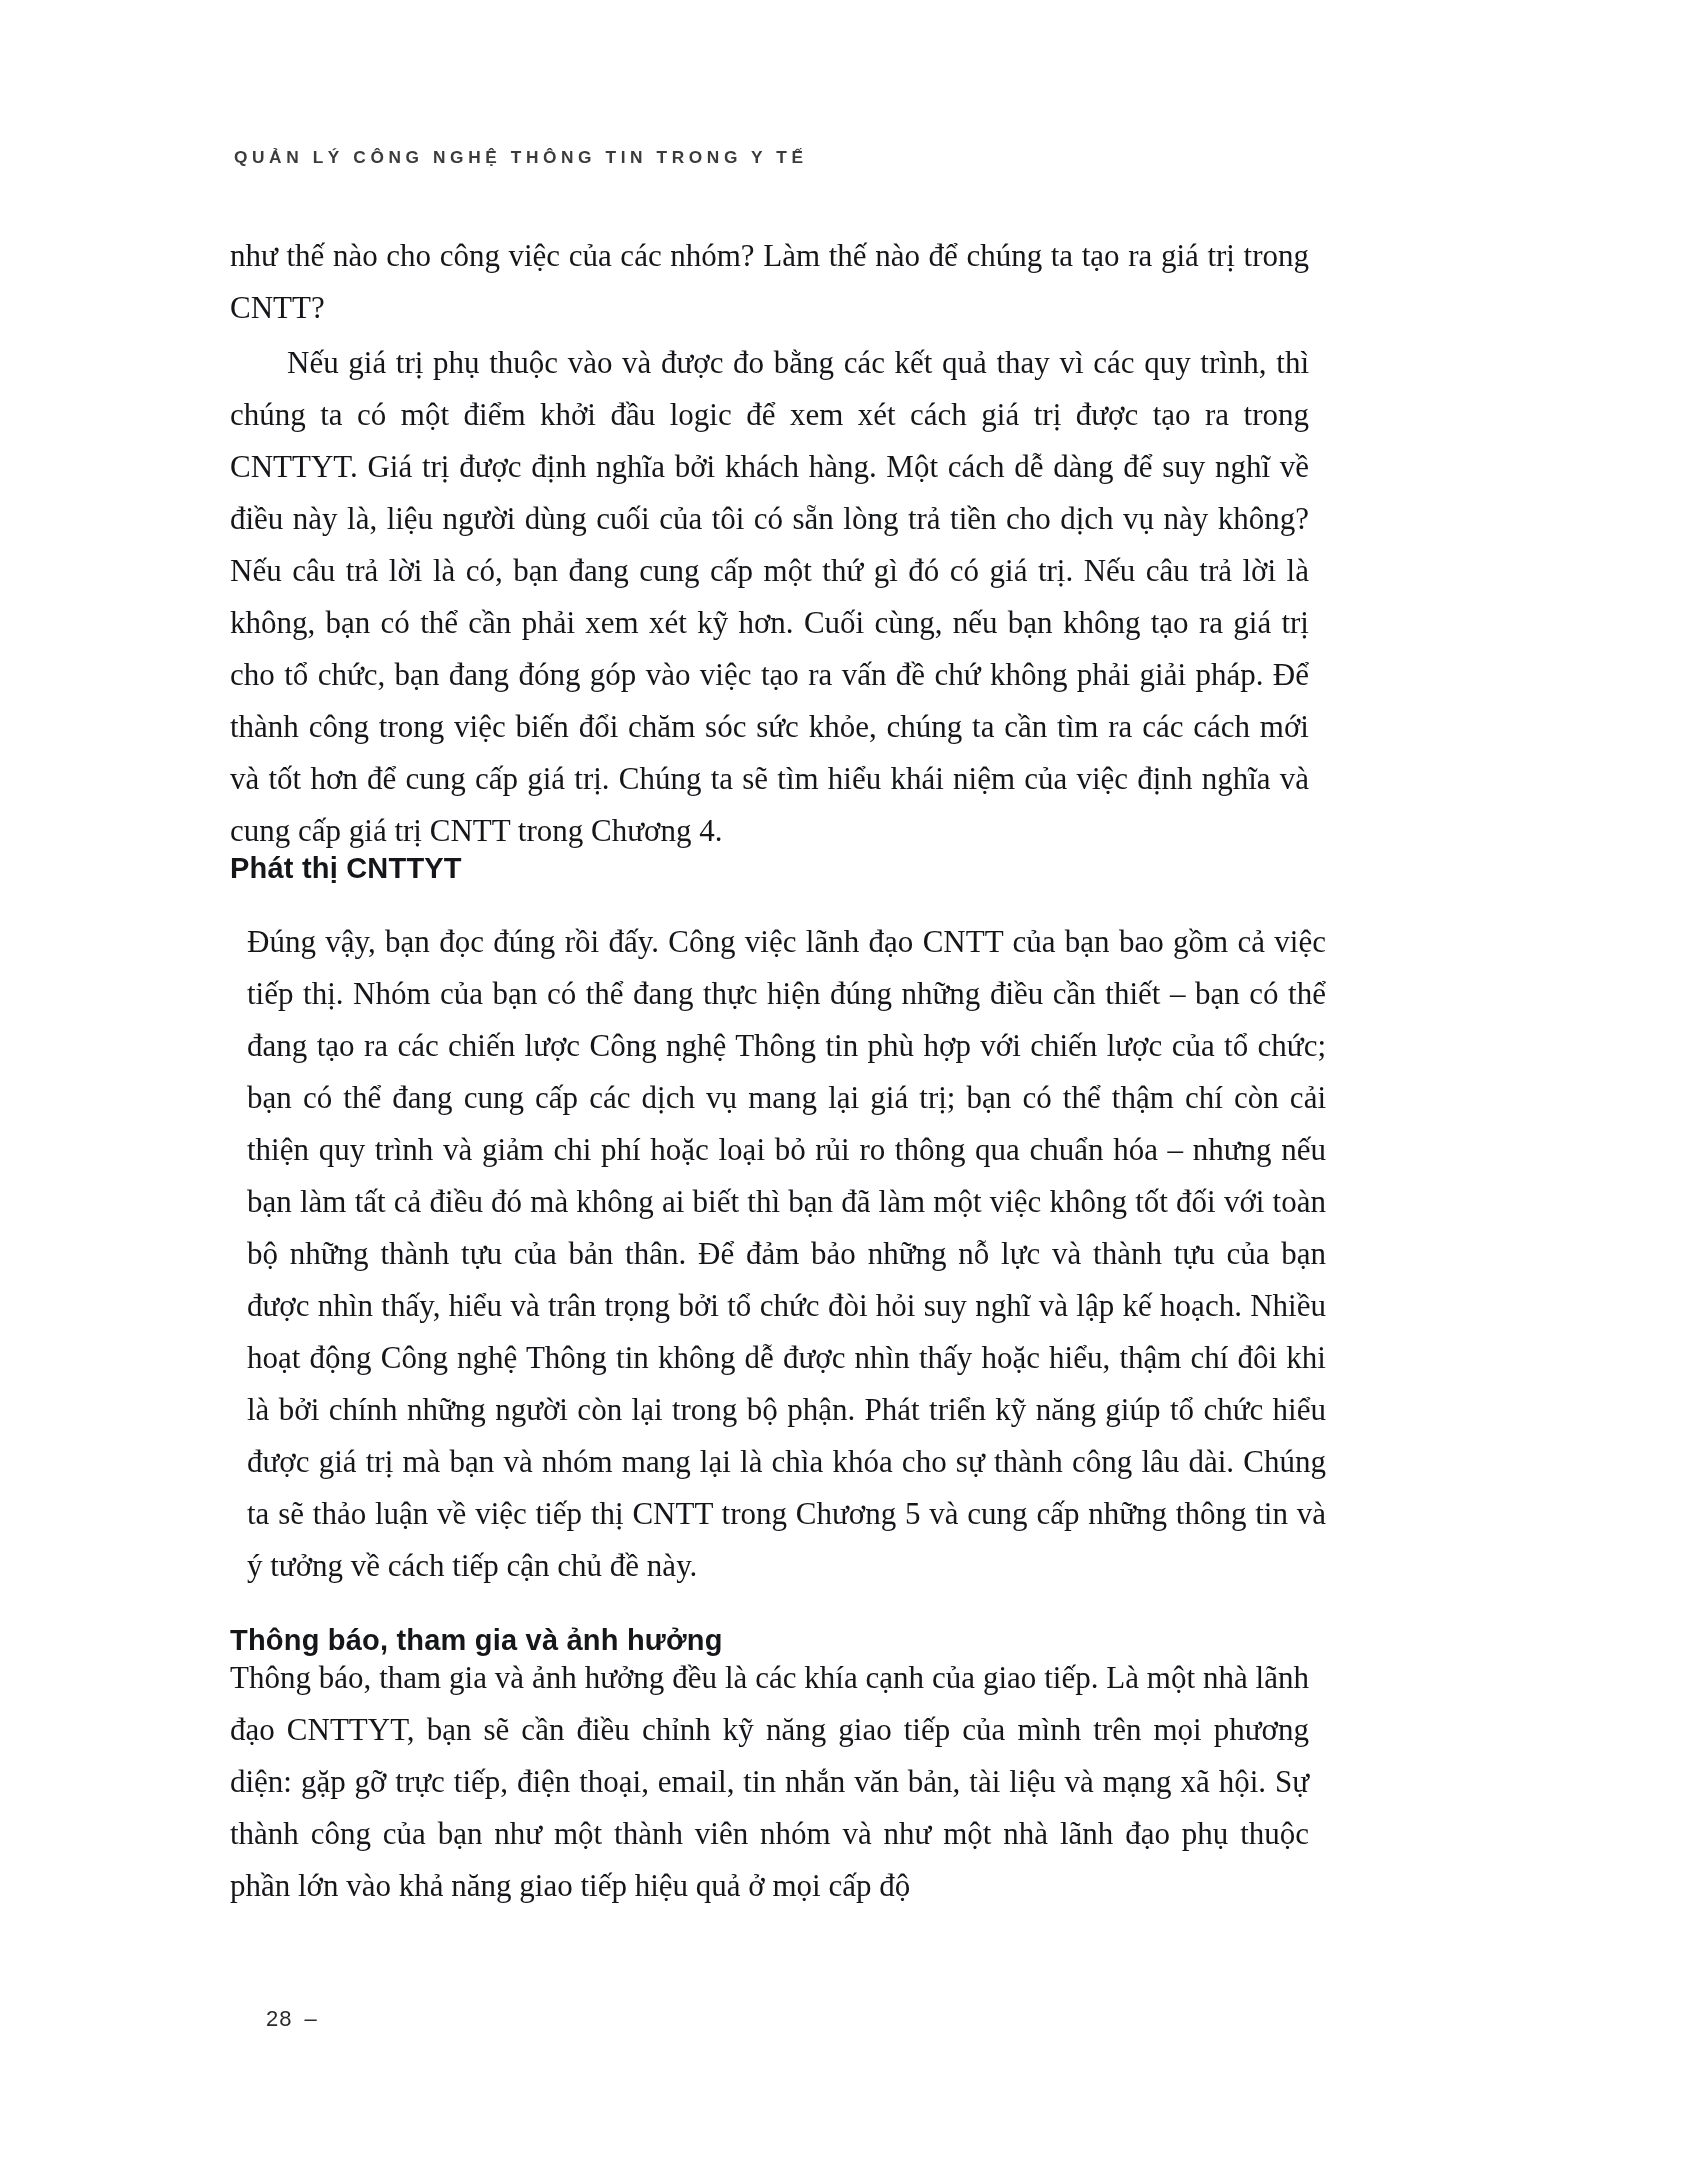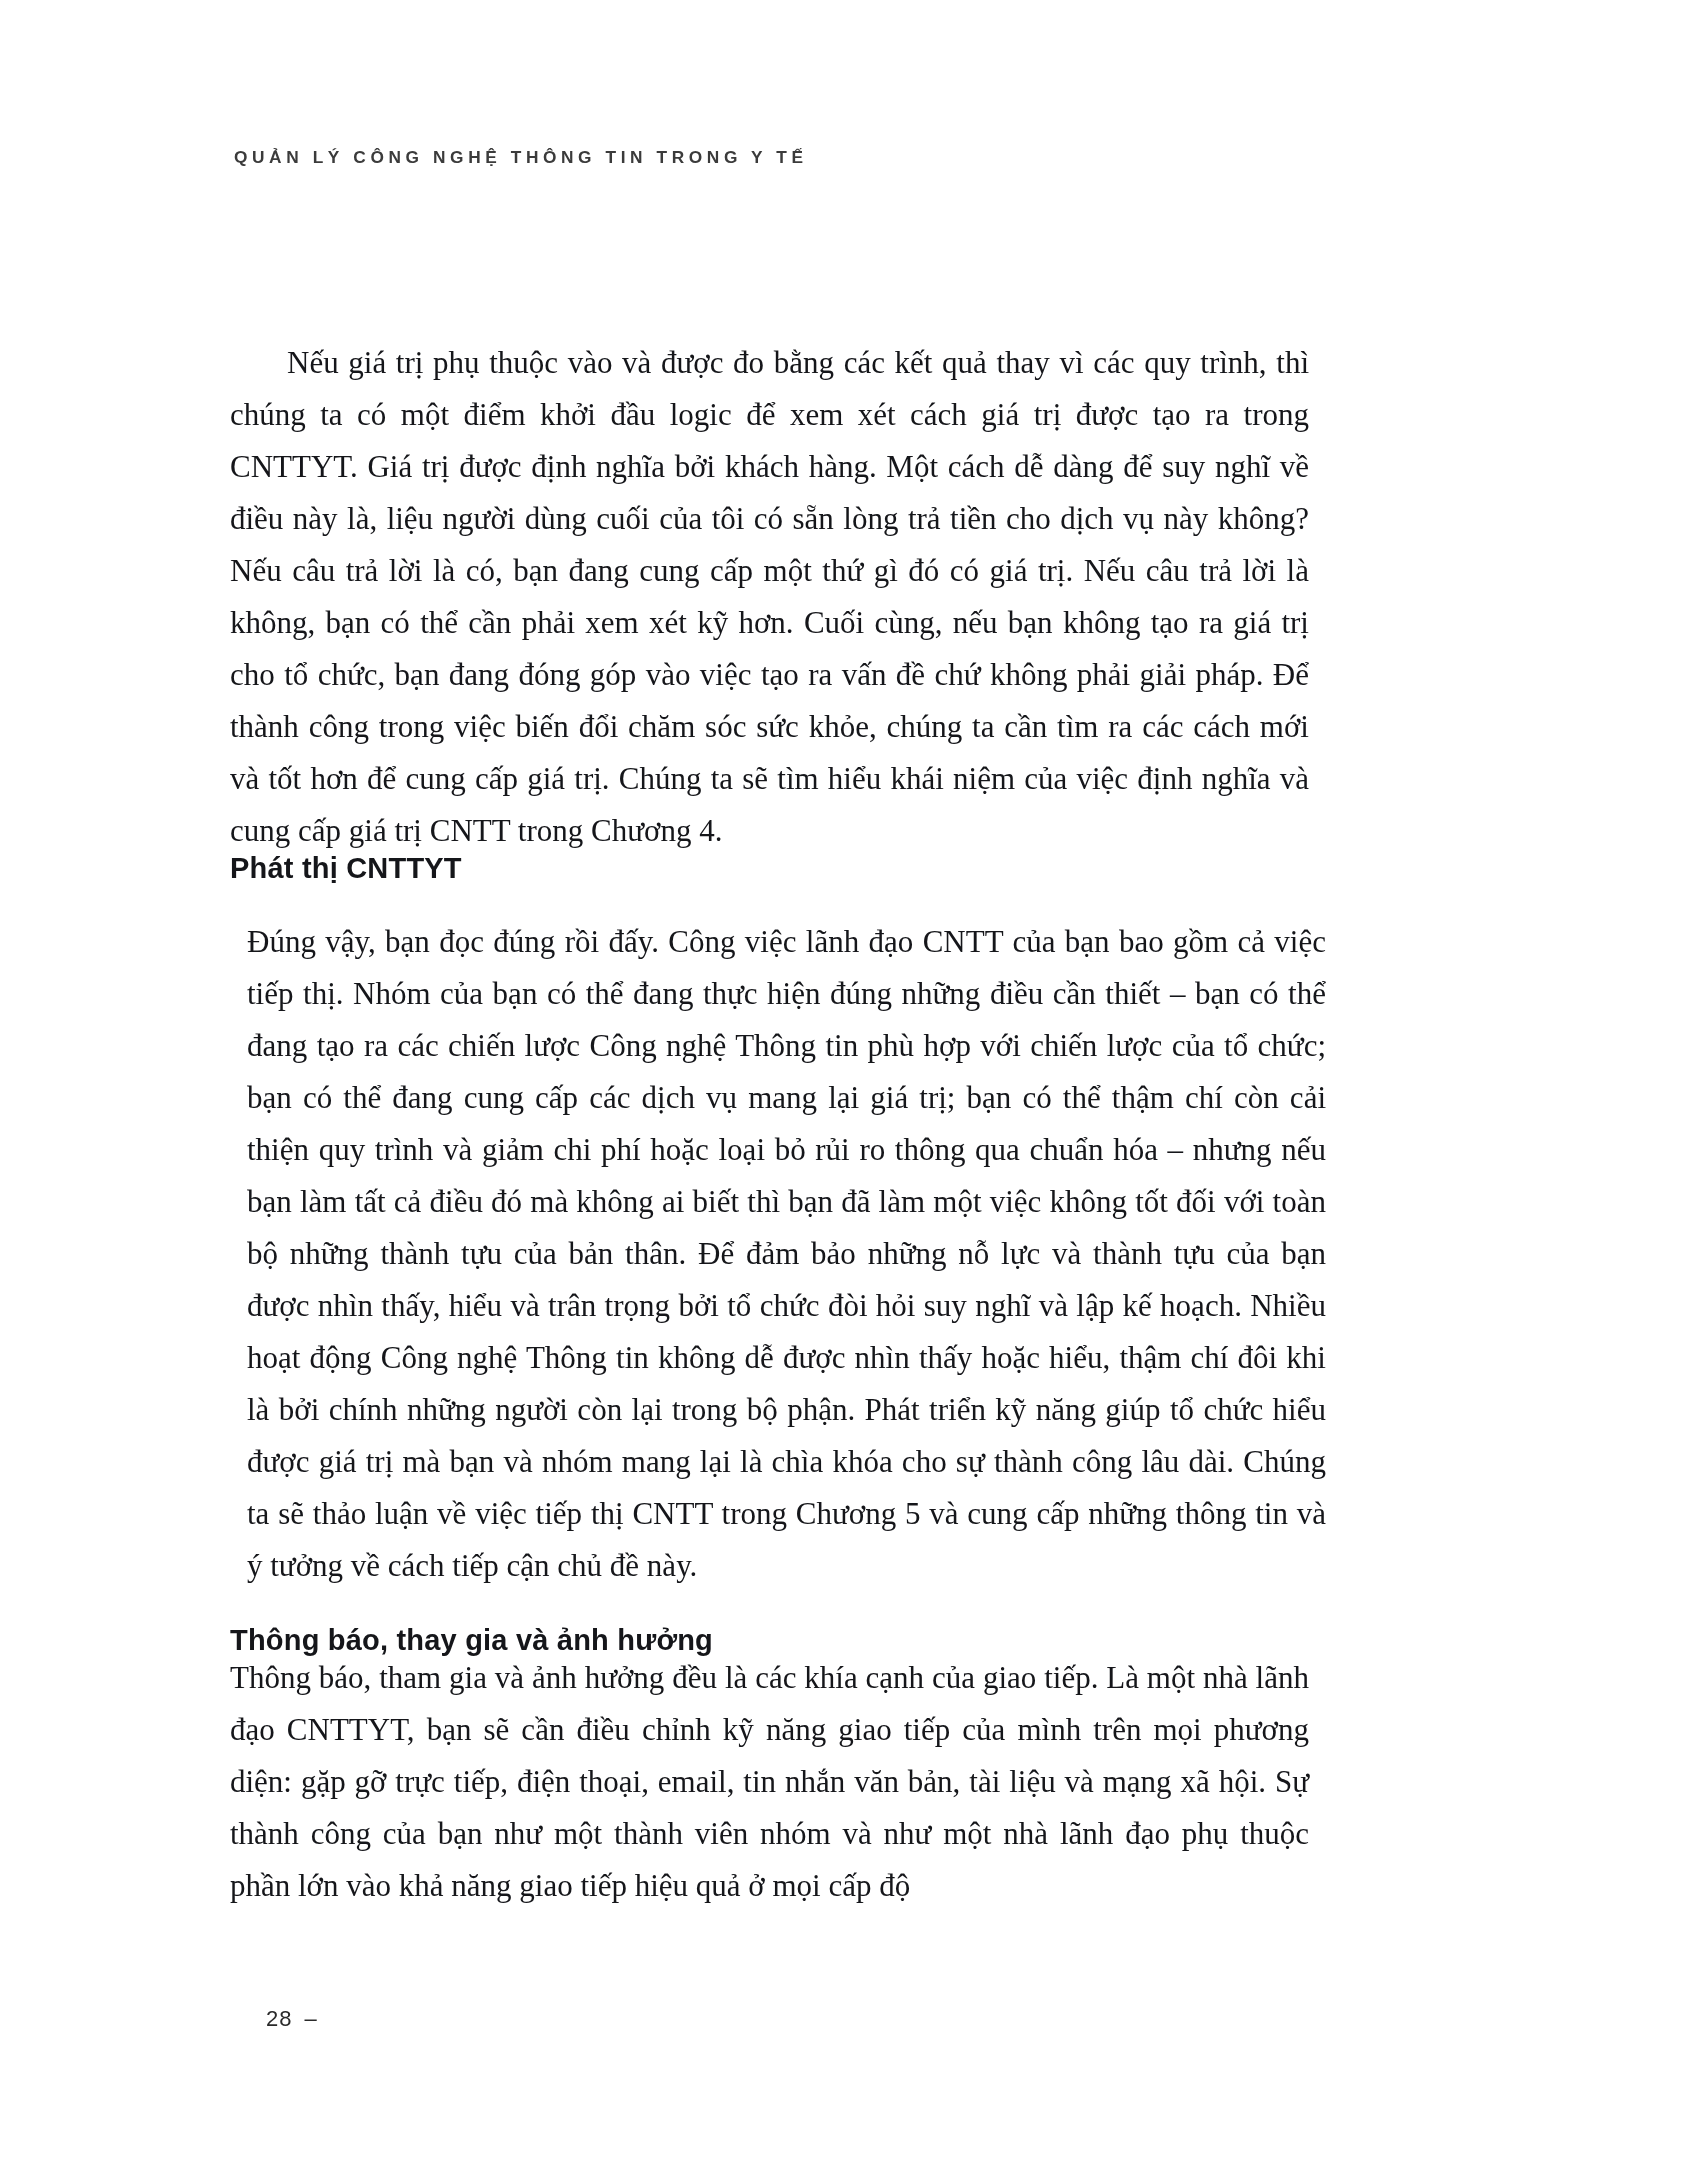--- a/index.html
+++ b/index.html
@@ -67,28 +67,29 @@
   }
   .folio .dash { margin-left: 12px; }
 </style>
 </head>
 <body>
 
 <div class="page">
 
   <div class="running-head">QUẢN LÝ CÔNG NGHỆ THÔNG TIN TRONG Y TẾ</div>
 
+  <div class="body-block first">như thế nào cho công việc của các nhóm? Làm thế nào để chúng ta tạo ra giá trị trong CNTT?</div>
 
   <div class="body-block indent" id="block-value" style="top: 337px;">Nếu giá trị phụ thuộc vào và được đo bằng các kết quả thay vì các quy trình, thì chúng ta có một điểm khởi đầu logic để xem xét cách giá trị được tạo ra trong CNTTYT. Giá trị được định nghĩa bởi khách hàng. Một cách dễ dàng để suy nghĩ về điều này là, liệu người dùng cuối của tôi có sẵn lòng trả tiền cho dịch vụ này không? Nếu câu trả lời là có, bạn đang cung cấp một thứ gì đó có giá trị. Nếu câu trả lời là không, bạn có thể cần phải xem xét kỹ hơn. Cuối cùng, nếu bạn không tạo ra giá trị cho tổ chức, bạn đang đóng góp vào việc tạo ra vấn đề chứ không phải giải pháp. Để thành công trong việc biến đổi chăm sóc sức khỏe, chúng ta cần tìm ra các cách mới và tốt hơn để cung cấp giá trị. Chúng ta sẽ tìm hiểu khái niệm của việc định nghĩa và cung cấp giá trị CNTT trong Chương 4.</div>
 
   <div class="section-head" id="head-marketing">Phát thị CNTTYT</div>
 
   <div class="body-block" id="block-marketing">Đúng vậy, bạn đọc đúng rồi đấy. Công việc lãnh đạo CNTT của bạn bao gồm cả việc tiếp thị. Nhóm của bạn có thể đang thực hiện đúng những điều cần thiết – bạn có thể đang tạo ra các chiến lược Công nghệ Thông tin phù hợp với chiến lược của tổ chức; bạn có thể đang cung cấp các dịch vụ mang lại giá trị; bạn có thể thậm chí còn cải thiện quy trình và giảm chi phí hoặc loại bỏ rủi ro thông qua chuẩn hóa – nhưng nếu bạn làm tất cả điều đó mà không ai biết thì bạn đã làm một việc không tốt đối với toàn bộ những thành tựu của bản thân. Để đảm bảo những nỗ lực và thành tựu của bạn được nhìn thấy, hiểu và trân trọng bởi tổ chức đòi hỏi suy nghĩ và lập kế hoạch. Nhiều hoạt động Công nghệ Thông tin không dễ được nhìn thấy hoặc hiểu, thậm chí đôi khi là bởi chính những người còn lại trong bộ phận. Phát triển kỹ năng giúp tổ chức hiểu được giá trị mà bạn và nhóm mang lại là chìa khóa cho sự thành công lâu dài. Chúng ta sẽ thảo luận về việc tiếp thị CNTT trong Chương 5 và cung cấp những thông tin và ý tưởng về cách tiếp cận chủ đề này.</div>
 
-  <div class="section-head" id="head-inform">Thông báo, thay gia và ảnh hưởng</div>
+  <div class="section-head" id="head-inform">Thông báo, tham gia và ảnh hưởng</div>
 
   <div class="body-block" id="block-inform">Thông báo, tham gia và ảnh hưởng đều là các khía cạnh của giao tiếp. Là một nhà lãnh đạo CNTTYT, bạn sẽ cần điều chỉnh kỹ năng giao tiếp của mình trên mọi phương diện: gặp gỡ trực tiếp, điện thoại, email, tin nhắn văn bản, tài liệu và mạng xã hội. Sự thành công của bạn như một thành viên nhóm và như một nhà lãnh đạo phụ thuộc phần lớn vào khả năng giao tiếp hiệu quả ở mọi cấp độ</div>
 
   <div class="folio">
     <span>28</span><span class="dash">–</span>
   </div>
 
 </div>
 
 

